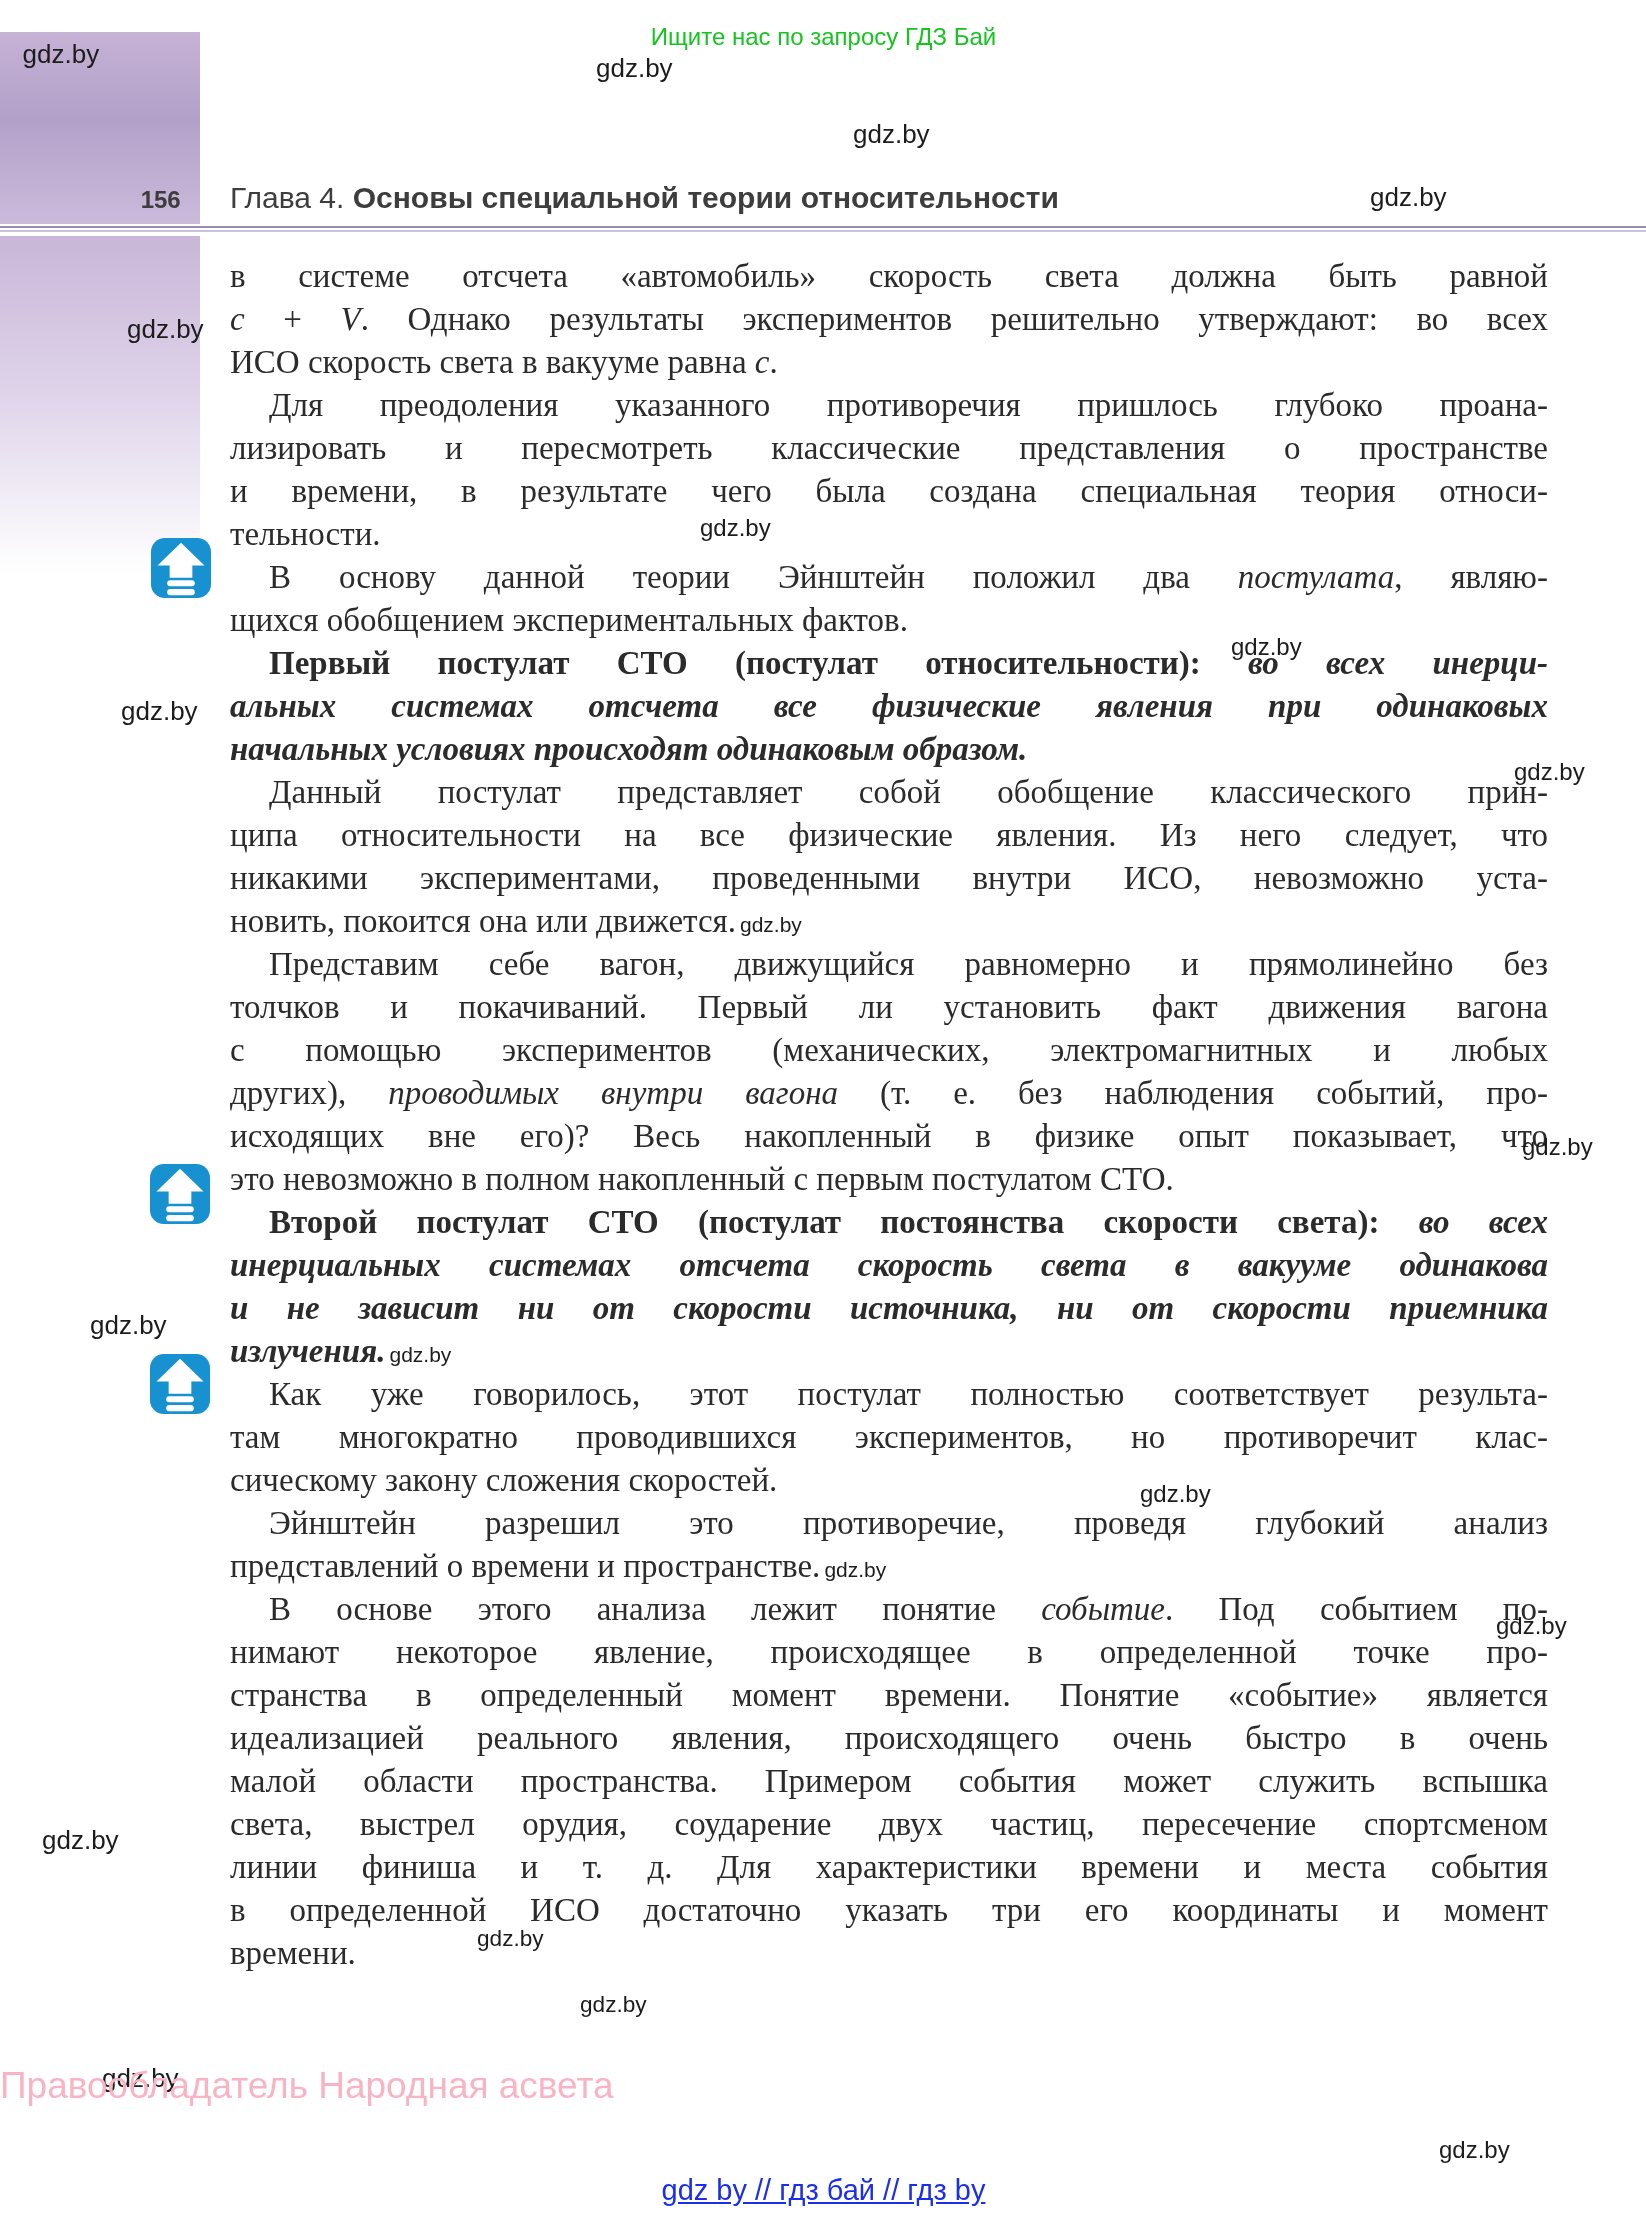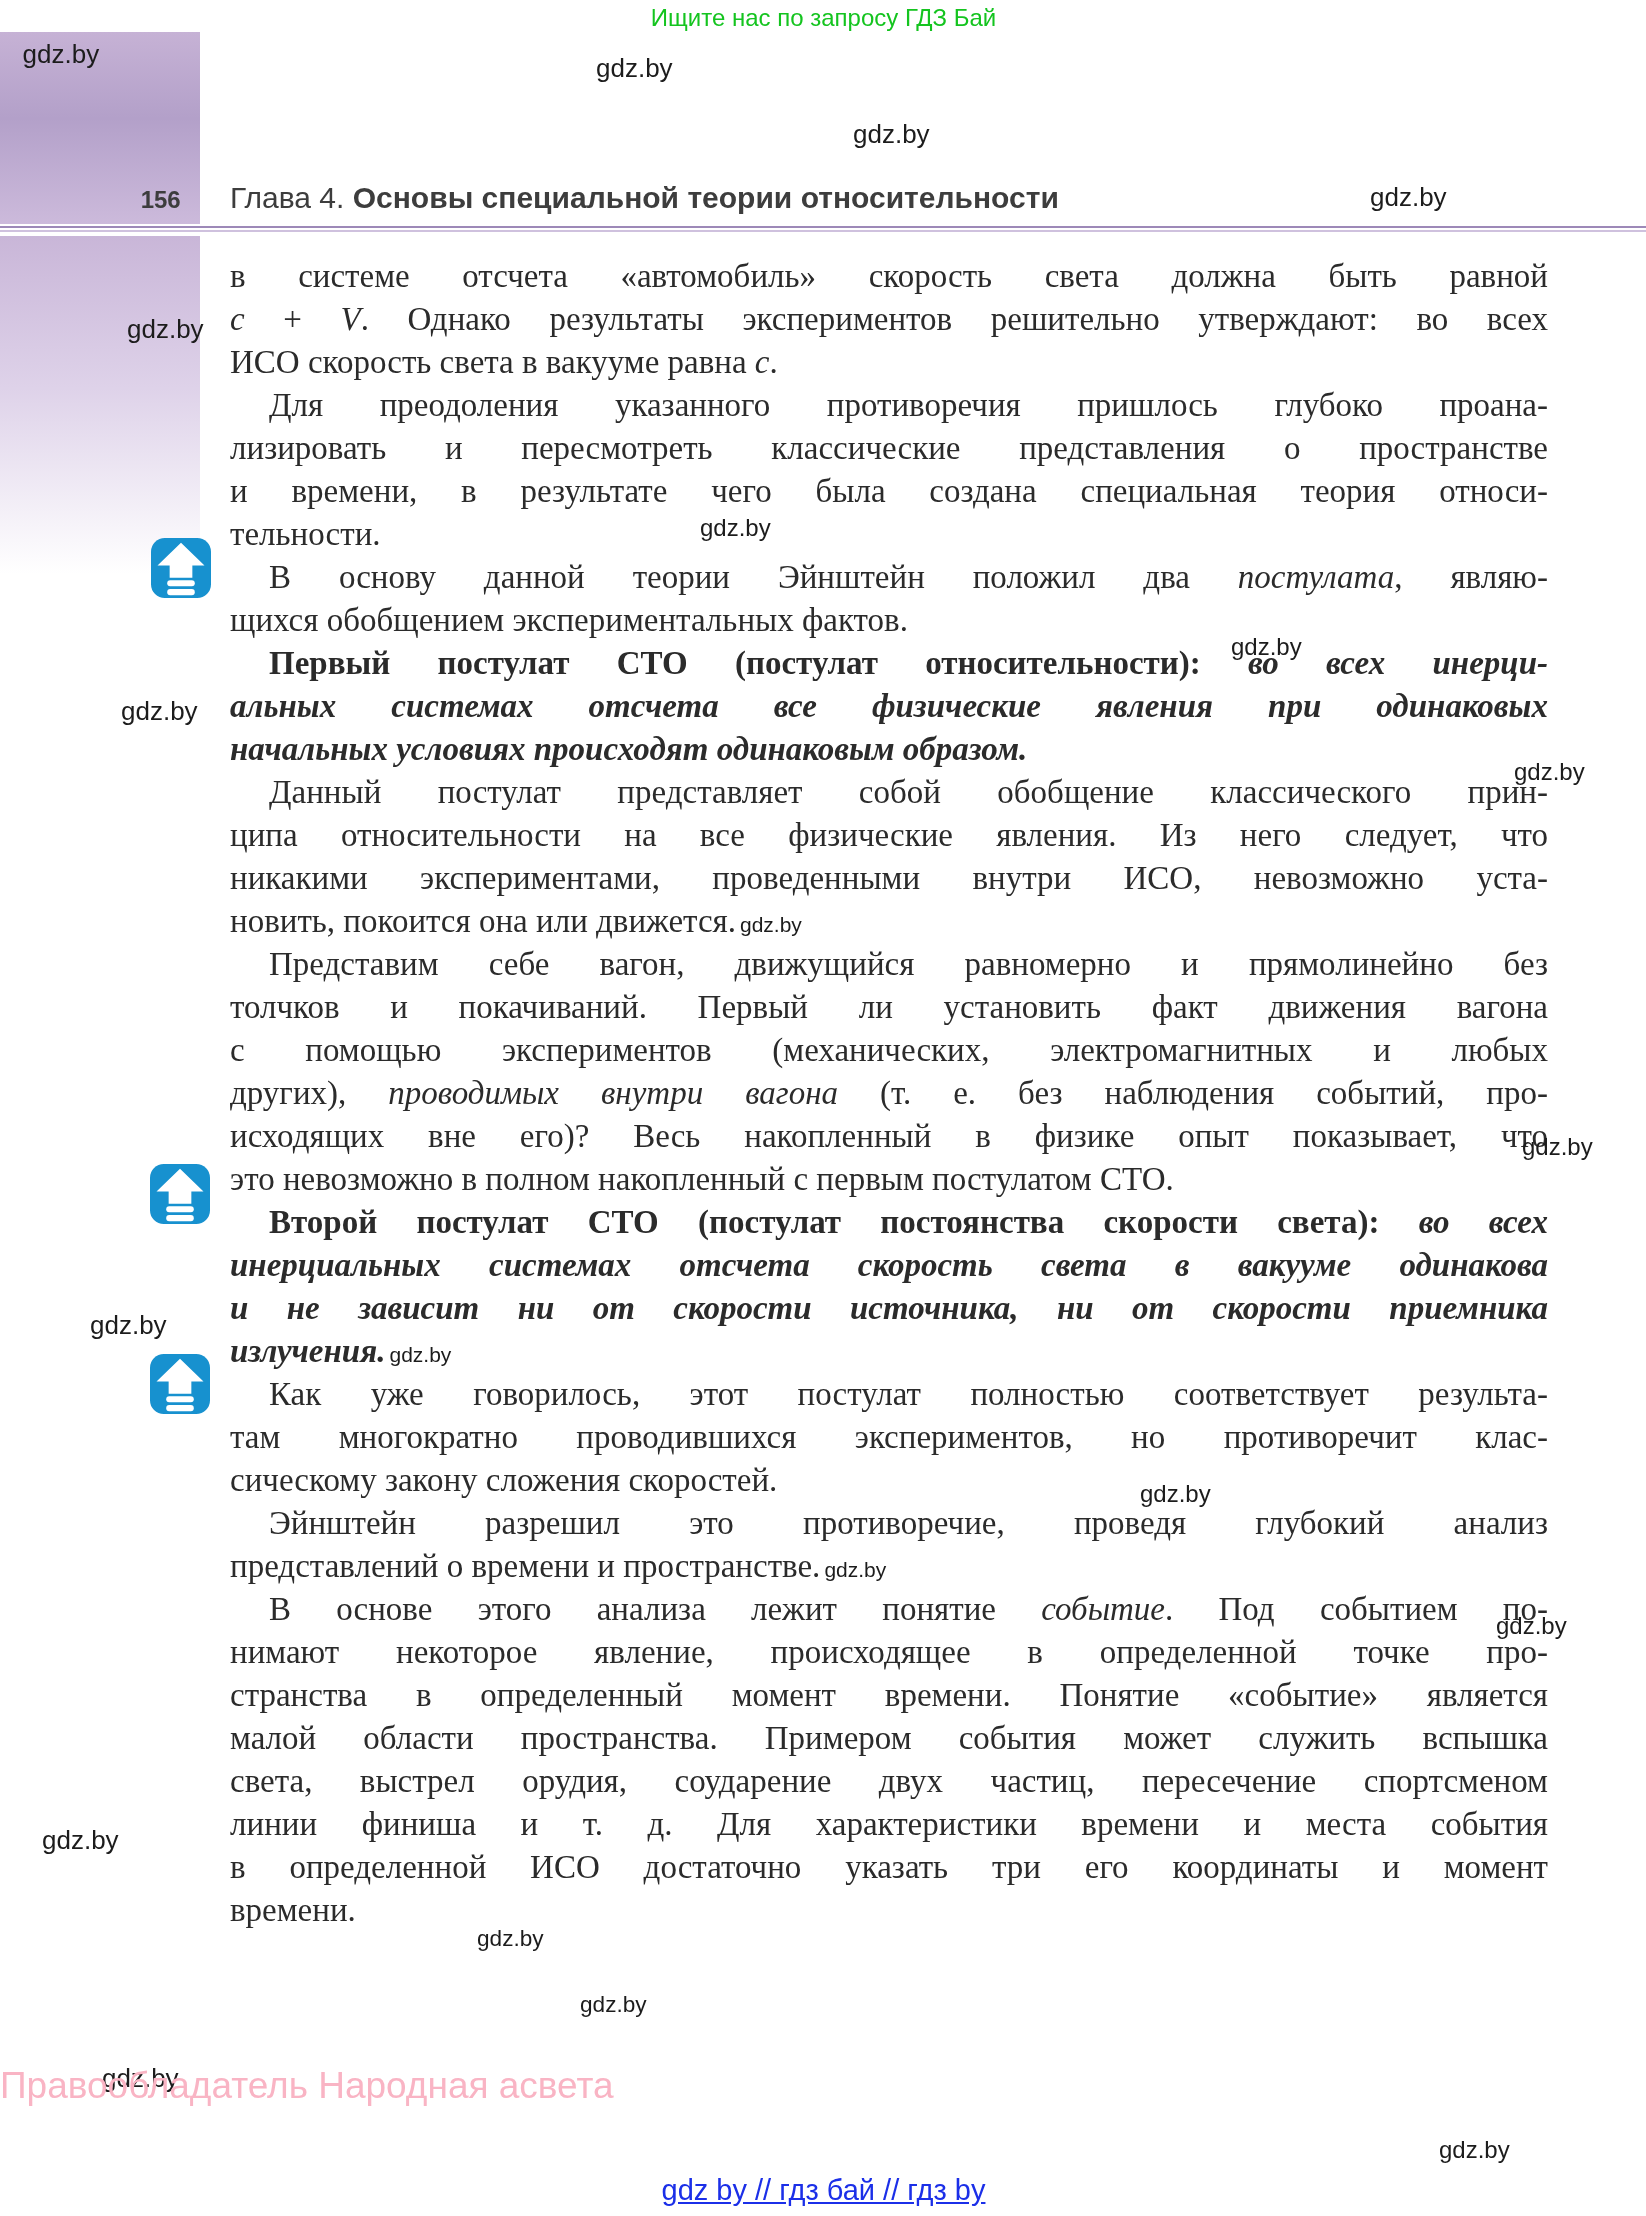--- a/index.html
+++ b/index.html
@@ -3,21 +3,21 @@
 <meta charset="utf-8">
 <style>
   html,body{margin:0;padding:0;}
   body{
     width:1647px;height:2216px;position:relative;background:#ffffff;
     font-family:"Liberation Serif","DejaVu Serif",serif;color:#2b2b2b;
     overflow:hidden;
   }
   
   .top-banner{
-    position:absolute;top:4px;left:0;width:100%;text-align:center;
+    position:absolute;top:23px;left:0;width:100%;text-align:center;
     font-family:"Liberation Sans","DejaVu Sans",sans-serif;
     font-size:24px;color:#14c41f;
   }
   
   .purple-box-top{
     position:absolute;left:0;top:32px;width:200px;height:192px;
     background:linear-gradient(180deg,#c6b2d5 0%,#b3a0c9 45%,#ccbadb 100%);
   }
   .purple-box-bottom{
     position:absolute;left:0;top:236px;width:200px;height:338px;
@@ -139,20 +139,21 @@
     <div class="line just"><span class="s-bi">и не зависит ни от скорости источника, ни от скорости приемника</span></div>
     <div class="line"><span class="s-bi">излучения.</span><span class="s-wm">gdz.by</span></div>
     <div class="line just" style="text-indent: 39px;"><span class="s-n">Как уже говорилось, этот постулат полностью соответствует результа-</span></div>
     <div class="line just"><span class="s-n">там многократно проводившихся экспериментов, но противоречит клас-</span></div>
     <div class="line"><span class="s-n">сическому закону сложения скоростей.</span></div>
     <div class="line just" style="text-indent: 39px;"><span class="s-n">Эйнштейн разрешил это противоречие, проведя глубокий анализ</span></div>
     <div class="line"><span class="s-n">представлений о времени и пространстве.</span><span class="s-wm">gdz.by</span></div>
     <div class="line just" style="text-indent: 39px;"><span class="s-n">В основе этого анализа лежит понятие </span><span class="s-i">событие</span><span class="s-n">. Под событием по-</span></div>
     <div class="line just"><span class="s-n">нимают некоторое явление, происходящее в определенной точке про-</span></div>
     <div class="line just"><span class="s-n">странства в определенный момент времени. Понятие «событие» является</span></div>
+    <div class="line just"><span class="s-n">идеализацией реального явления, происходящего очень быстро в очень</span></div>
     <div class="line just"><span class="s-n">малой области пространства. Примером события может служить вспышка</span></div>
     <div class="line just"><span class="s-n">света, выстрел орудия, соударение двух частиц, пересечение спортсменом</span></div>
     <div class="line just"><span class="s-n">линии финиша и т. д. Для характеристики времени и места события</span></div>
     <div class="line just"><span class="s-n">в определенной ИСО достаточно указать три его координаты и момент</span></div>
     <div class="line"><span class="s-n">времени.</span></div>
   </div>
 
 <div id="watermark-layer">
     <div class="wm" style="left: 22.6px; top: 39px; font-size: 26px;">gdz.by</div>
     <div class="wm" style="left: 596px; top: 53px; font-size: 26px;">gdz.by</div>

